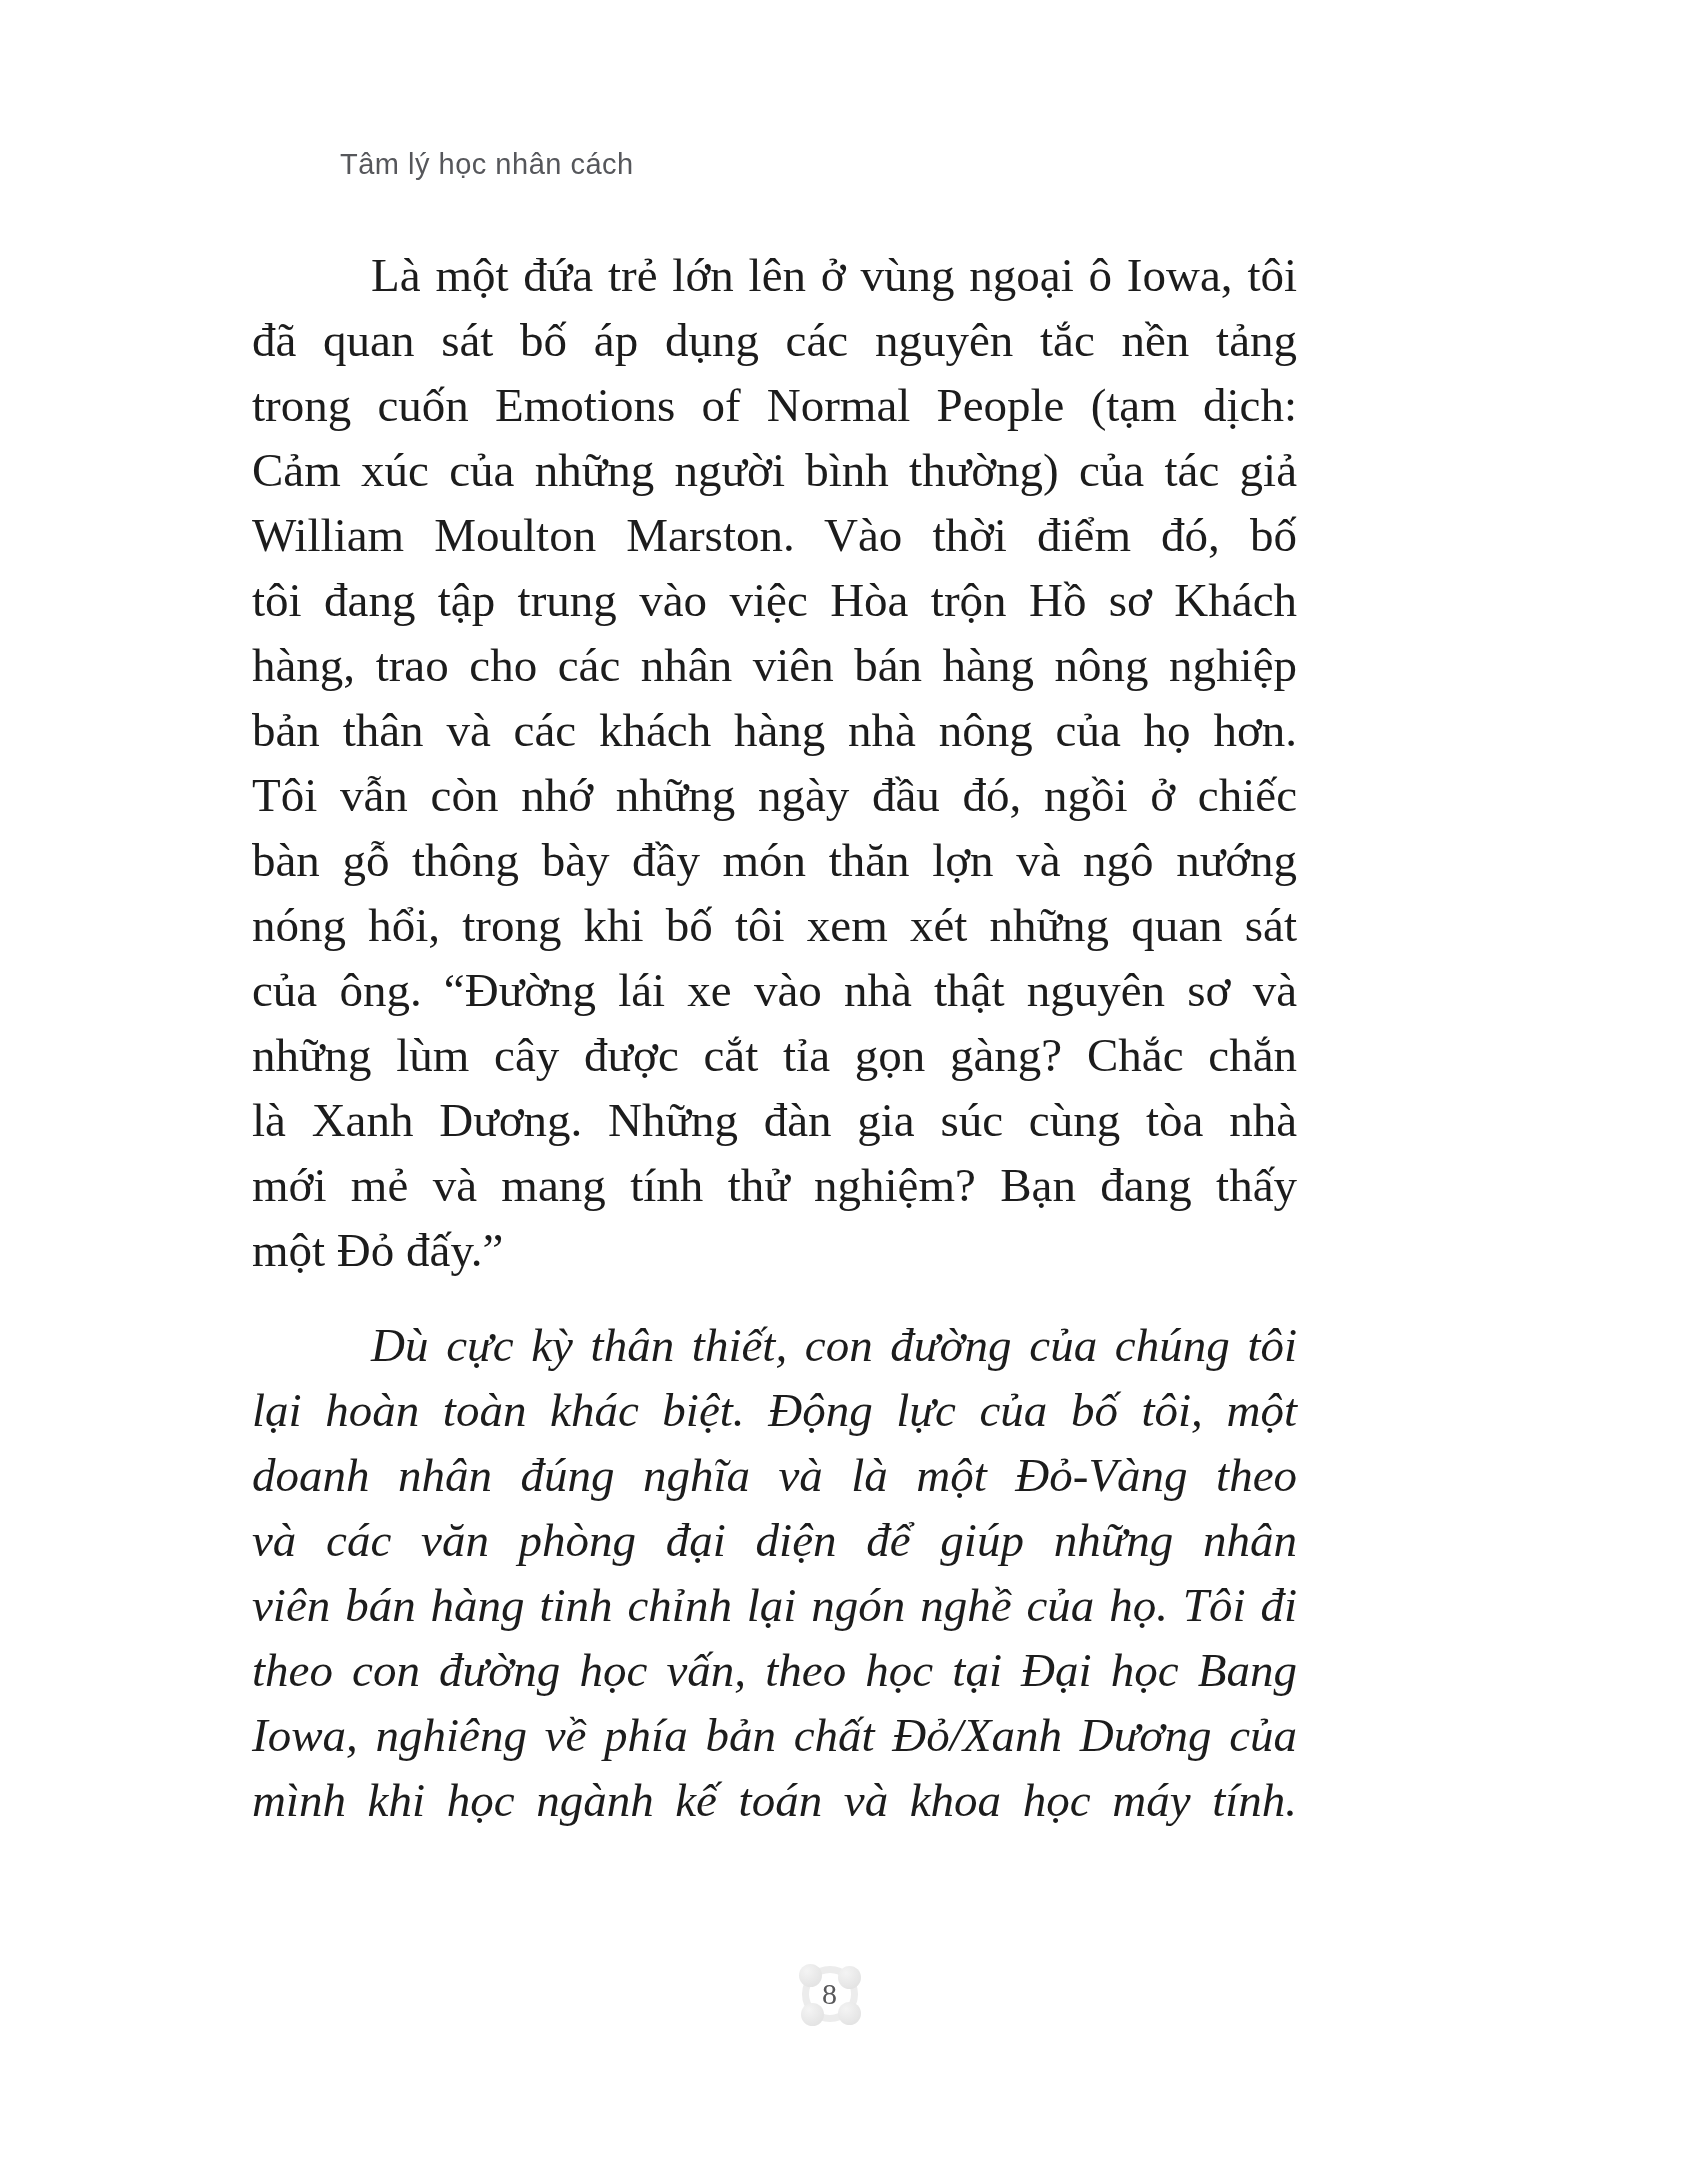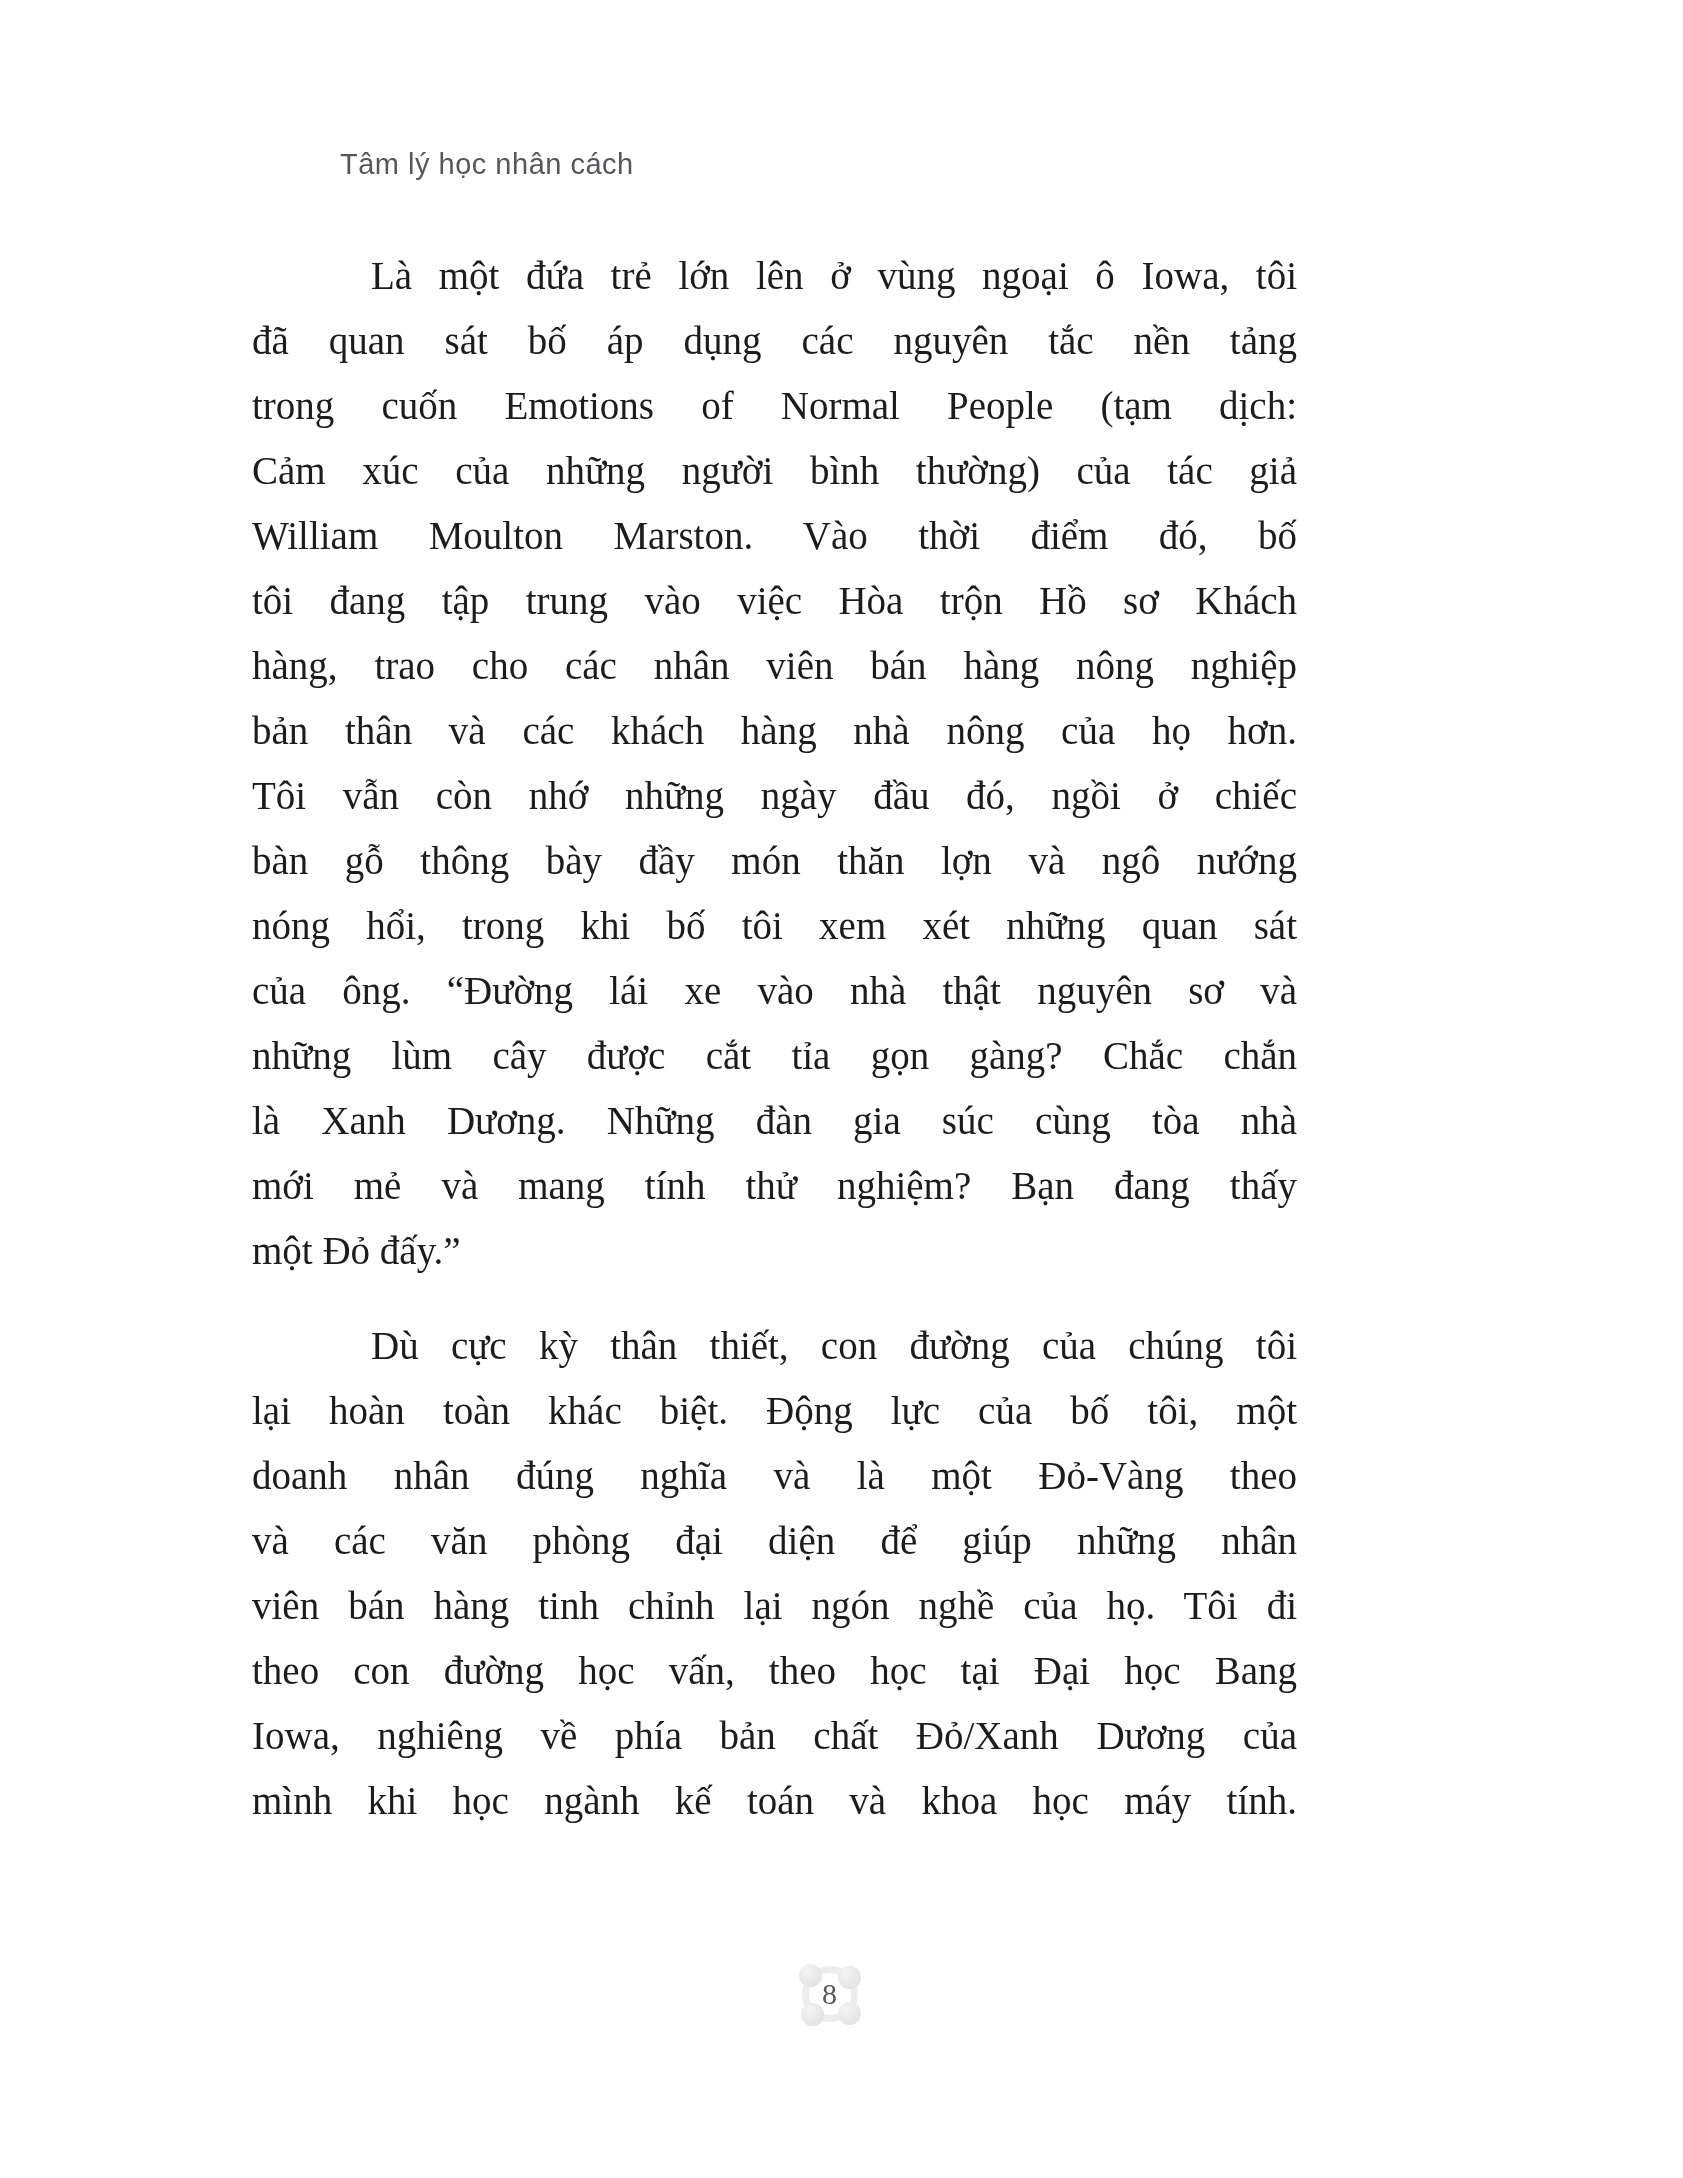--- a/index.html
+++ b/index.html
@@ -19,26 +19,26 @@
     font-size: 29px;
     letter-spacing: 0.5px;
     color: #56575b;
     white-space: nowrap;
   }
   .body-text {
     position: absolute;
     left: 252px;
     top: 243px;
     width: 1045px;
-    font-size: 39px;
+    font-size: 47px;
     line-height: 65px;
     color: #1c1c1c;
   }
   .paragraph { margin: 0; }
-  .paragraph + .paragraph { margin-top: 30px; }
+  .paragraph + .paragraph { margin-top: 30px; font-style: italic; }
   .line {
     text-align: justify;
     text-align-last: justify;
     white-space: normal;
   }
   .line.indent { padding-left: 119px; }
   .line.last-left { text-align-last: left; }
   .italic { }
   
   .ornament {

